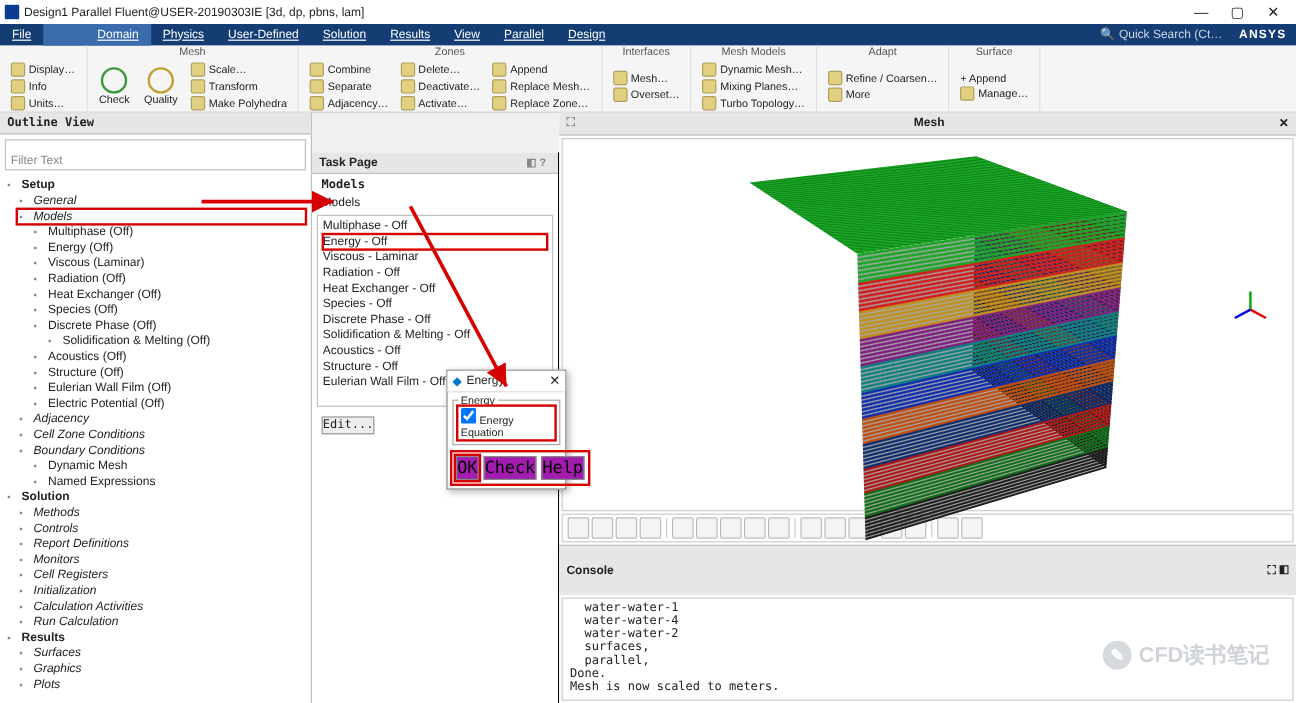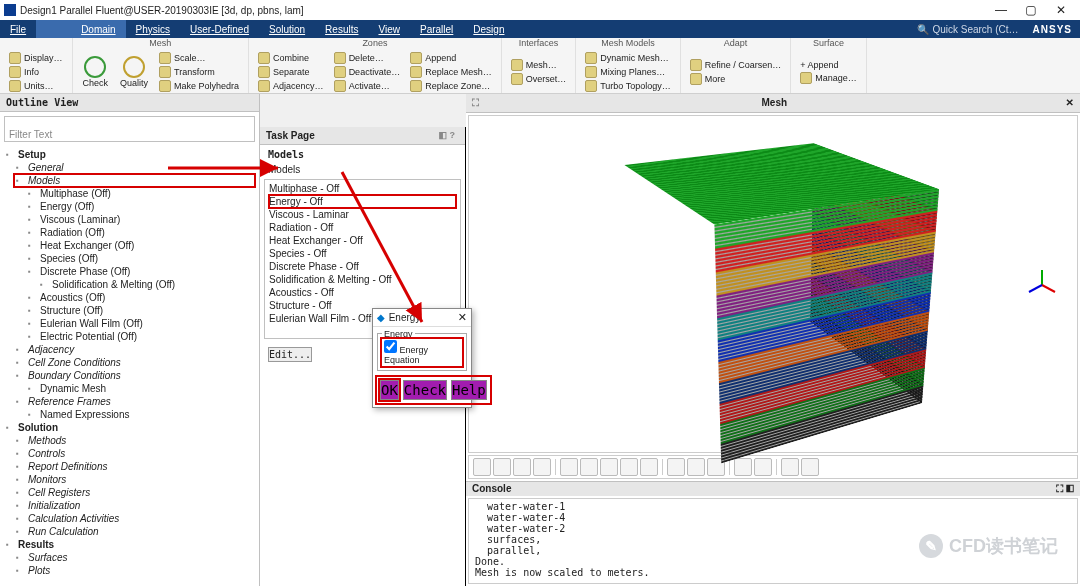--- a/index.html
+++ b/index.html
@@ -55,21 +55,21 @@
 .taskcol .list .li.hl { outline:2px solid #d60000; outline-offset:-1px;}
 .task-icons{ float:right; color:#888; font-size:9px; padding-right:4px;}
 
 
 .rightarea { flex: 1; display: flex; flex-direction: column; background:#fff;}
 .meshhdr { background: #e6e6e6; font-size: 10px; font-weight:bold; padding:3px 6px; border-bottom:1px solid #c0c0c0; display:flex; font-family:monospace;}
 .viewport { flex:1; position:relative; border:1px solid #ccc; margin:2px; min-height:280px; display:flex; align-items:center; justify-content:center;}
 .vtoolbar { height:24px; border:1px solid #ccc; margin:0 2px 2px 2px; display:flex; align-items:center; gap:2px; padding:0 4px;}
 .vtoolbar .tb { width:18px;height:18px;border:1px solid #bbb;background:#f4f4f4;border-radius:2px;}
 .vtoolbar .sep{ width:1px;height:16px;background:#ccc;margin:0 2px;}
-.consolehdr{ background:#e6e6e6; font-size:10px; font-weight:bold; padding:1px 6px; border-top:1px solid #c0c0c0; font-family:monospace; display:flex;}
+.consolehdr{ background:#e6e6e6; font-size:10px; font-weight:bold; padding:15px 6px; border-top:1px solid #c0c0c0; font-family:monospace; display:flex;}
 .console { height:86px; background:#fff; border:1px solid #ccc; margin:2px; font-family:monospace; font-size:10px; padding:2px 6px; white-space:pre; overflow:hidden;}
 
 
 .cube-wrap{ perspective:800px; }
 .cube{ width:220px;height:220px; position:relative; transform-style:preserve-3d; transform: rotateX(-22deg) rotateY(28deg); }
 .face{ position:absolute; width:220px;height:220px; }
 .face.top{ transform: rotateX(90deg) translateZ(110px); background:repeating-linear-gradient(45deg,#1fa62a 0 3px,#0c8a16 3px 6px); }
 .face.front{ transform: translateZ(110px); }
 .face.right{ transform: rotateY(90deg) translateZ(110px); filter:brightness(0.85);}
 .stripes{ display:flex; flex-direction:column; height:100%;}
@@ -299,33 +299,33 @@
         <div class="item lv3">Discrete Phase (Off)</div>
         <div class="item lv4">Solidification &amp; Melting (Off)</div>
         <div class="item lv3">Acoustics (Off)</div>
         <div class="item lv3">Structure (Off)</div>
         <div class="item lv3">Eulerian Wall Film (Off)</div>
         <div class="item lv3">Electric Potential (Off)</div>
         <div class="item lv2">Adjacency</div>
         <div class="item lv2">Cell Zone Conditions</div>
         <div class="item lv2">Boundary Conditions</div>
         <div class="item lv3">Dynamic Mesh</div>
-        <div class="item lv2">Reference Frames</div>
         <div class="item lv3">Named Expressions</div>
         <div class="item lv1">Solution</div>
         <div class="item lv2">Methods</div>
         <div class="item lv2">Controls</div>
         <div class="item lv2">Report Definitions</div>
         <div class="item lv2">Monitors</div>
         <div class="item lv2">Cell Registers</div>
         <div class="item lv2">Initialization</div>
         <div class="item lv2">Calculation Activities</div>
         <div class="item lv2">Run Calculation</div>
         <div class="item lv1">Results</div>
         <div class="item lv2">Surfaces</div>
+        <div class="item lv2">Graphics</div>
         <div class="item lv2">Plots</div>
       </div>
   </div>
 
   <div class="taskcol">
     <div class="panelhdr"><span>Task Page</span><span class="task-icons">◧ ?</span></div>
     <div class="listhdr" style="font-weight:bold;">Models</div>
     <div class="listlbl">Models</div>
     <div class="list" id="tasklist">
         <div class="li">Multiphase - Off</div>

